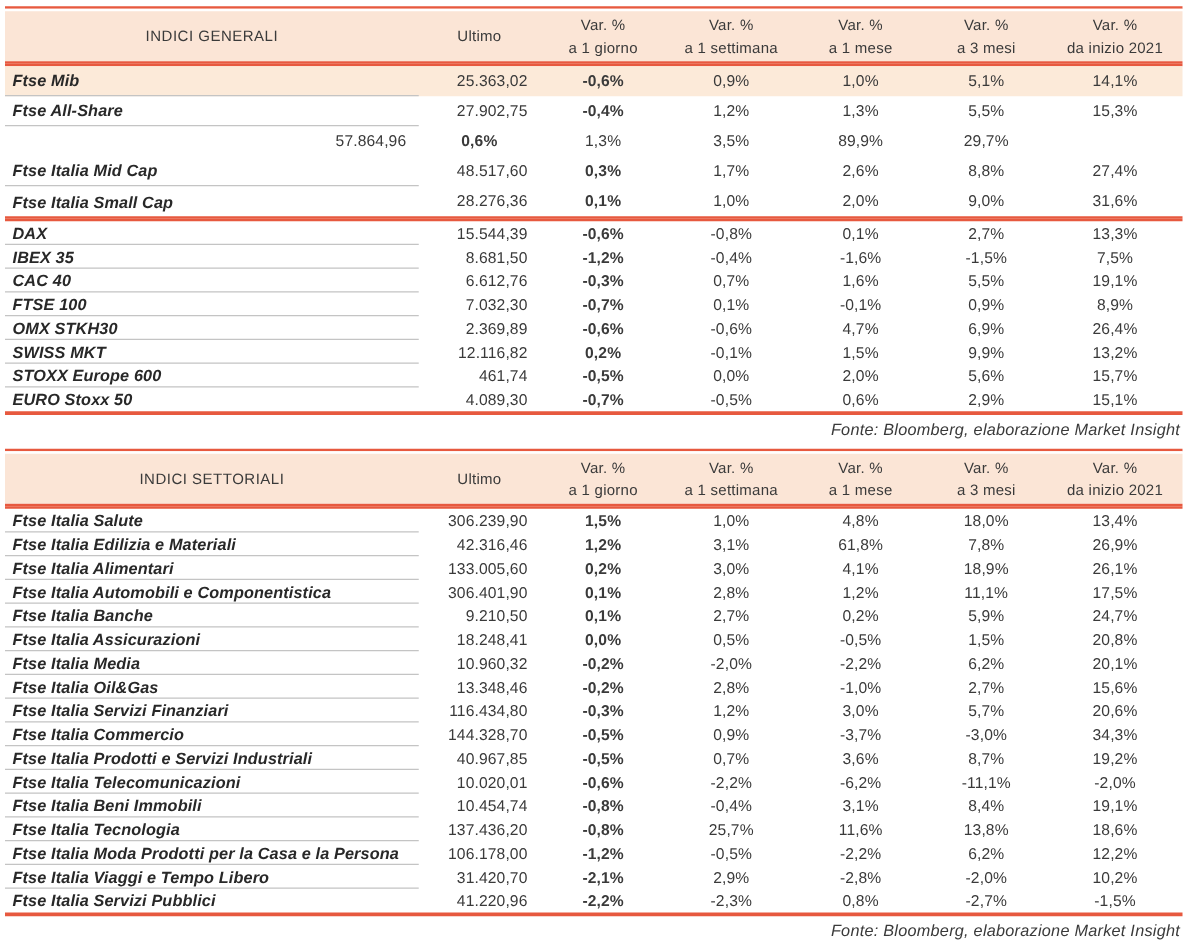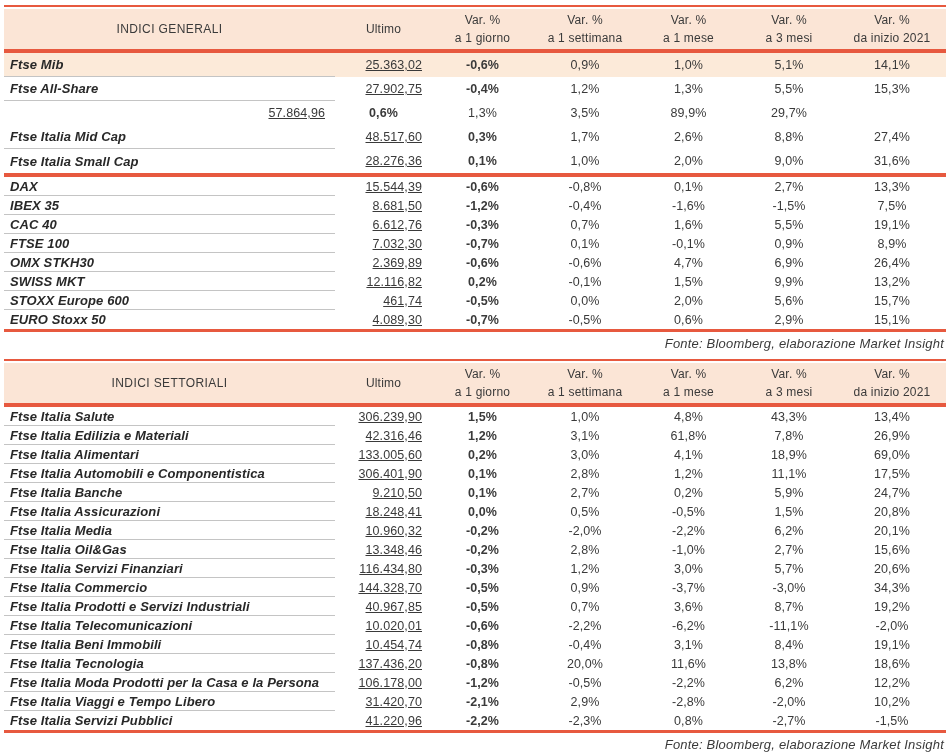--- a/index.html
+++ b/index.html
@@ -31,21 +31,21 @@
   .h-var{text-align:center;line-height:1.5;}
   .dbl{height:2px;background:#fff;border-top:2px solid var(--accent);border-bottom:2px solid var(--accent);}
   .t-row{height:19px;font-size:12.5px;letter-spacing:.1px;}
   [data-group="0"].tall .t-row{height:24px;}
   .cell{display:flex;align-items:center;min-width:0;}
   .c-name{
     font-weight:bold;font-style:italic;font-size:13px;color:var(--name-text);
     padding-left:6px;border-bottom:1px solid var(--row-separator);white-space:nowrap;
   }
   .c-name.nosep{border-bottom:none;}
-  .c-ultimo{justify-content:flex-end;padding-right:10px;text-decoration:underline;}
+  .c-ultimo{justify-content:flex-end;padding-right:10px;}
   .c-var{justify-content:center;}
   .c-var.b1{font-weight:bold;}
   .t-row.hl{background:var(--highlight-peach);}
   .fonte{
     text-align:right;font-style:italic;font-size:13px;
     padding:4px 2px 3px 0;letter-spacing:.2px;
   }
   .t2{margin-top:5px;}
 </style>
 </head>
@@ -237,40 +237,40 @@
       </div>
     <div class="dbl"></div>
     <div>
         <div data-group="0">
           <div class="t-row grid7">
             <div class="cell c-name">Ftse Italia Salute</div>
             <div class="cell c-ultimo">306.239,90</div>
             <div class="cell c-var b1">1,5%</div>
             <div class="cell c-var">1,0%</div>
             <div class="cell c-var">4,8%</div>
-            <div class="cell c-var">43,3%</div>
+            <div class="cell c-var">18,0%</div>
             <div class="cell c-var">13,4%</div>
           </div>
           <div class="t-row grid7">
             <div class="cell c-name">Ftse Italia Edilizia e Materiali</div>
             <div class="cell c-ultimo">42.316,46</div>
             <div class="cell c-var b1">1,2%</div>
             <div class="cell c-var">3,1%</div>
             <div class="cell c-var">61,8%</div>
             <div class="cell c-var">7,8%</div>
             <div class="cell c-var">26,9%</div>
           </div>
           <div class="t-row grid7">
             <div class="cell c-name">Ftse Italia Alimentari</div>
             <div class="cell c-ultimo">133.005,60</div>
             <div class="cell c-var b1">0,2%</div>
             <div class="cell c-var">3,0%</div>
             <div class="cell c-var">4,1%</div>
             <div class="cell c-var">18,9%</div>
-            <div class="cell c-var">69,0%</div>
+            <div class="cell c-var">26,1%</div>
           </div>
           <div class="t-row grid7">
             <div class="cell c-name">Ftse Italia Automobili e Componentistica</div>
             <div class="cell c-ultimo">306.401,90</div>
             <div class="cell c-var b1">0,1%</div>
             <div class="cell c-var">2,8%</div>
             <div class="cell c-var">1,2%</div>
             <div class="cell c-var">11,1%</div>
             <div class="cell c-var">17,5%</div>
           </div>
@@ -352,21 +352,21 @@
             <div class="cell c-var b1">-0,8%</div>
             <div class="cell c-var">-0,4%</div>
             <div class="cell c-var">3,1%</div>
             <div class="cell c-var">8,4%</div>
             <div class="cell c-var">19,1%</div>
           </div>
           <div class="t-row grid7">
             <div class="cell c-name">Ftse Italia Tecnologia</div>
             <div class="cell c-ultimo">137.436,20</div>
             <div class="cell c-var b1">-0,8%</div>
-            <div class="cell c-var">20,0%</div>
+            <div class="cell c-var">25,7%</div>
             <div class="cell c-var">11,6%</div>
             <div class="cell c-var">13,8%</div>
             <div class="cell c-var">18,6%</div>
           </div>
           <div class="t-row grid7">
             <div class="cell c-name">Ftse Italia Moda Prodotti per la Casa e la Persona</div>
             <div class="cell c-ultimo">106.178,00</div>
             <div class="cell c-var b1">-1,2%</div>
             <div class="cell c-var">-0,5%</div>
             <div class="cell c-var">-2,2%</div>

